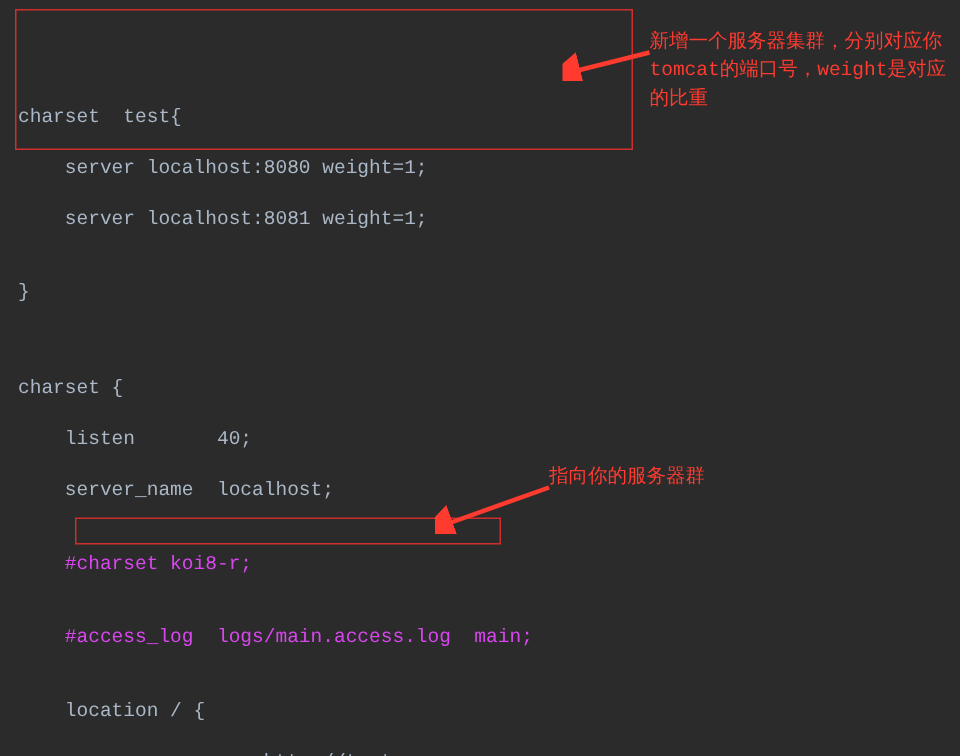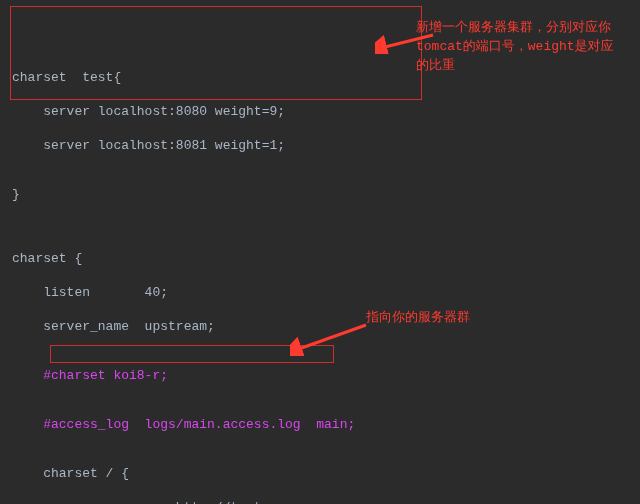--- a/index.html
+++ b/index.html
@@ -13,21 +13,21 @@
     overflow: hidden;
     position: relative;
     white-space: pre;
     padding: 8px 0 0 12px;
   }
   .line { line-height: 19px; }
   .cm { color: #d946ef; }
   .annotation1 {
     position: absolute;
     top: 18px;
-    left: 416px;
+    left: 433px;
     width: 205px;
     color: #ff3b30;
     font-size: 13px;
     line-height: 19px;
     white-space: normal;
   }
   .annotation2 {
     position: absolute;
     top: 308px;
     left: 366px;
@@ -53,35 +53,35 @@
     pointer-events: none;
   }
   svg.arrow { position: absolute; pointer-events: none; }
 </style>
 </head>
 <body>
 
 
 
 <div class="line">charset  test{</div>
-<div class="line">    server localhost:8080 weight=9;</div>
+<div class="line">    server localhost:8080 weight=1;</div>
 <div class="line">    server localhost:8081 weight=1;</div>
 <div class="line"></div>
 <div class="line">}</div>
 <div class="line"></div>
 <div class="line"></div>
 <div class="line">charset {</div>
 <div class="line">    listen       40;</div>
-<div class="line">    server_name  upstream;</div>
+<div class="line">    server_name  localhost;</div>
 <div class="line"></div>
 <div class="line cm">    #charset koi8-r;</div>
 <div class="line"></div>
 <div class="line cm">    #access_log  logs/main.access.log  main;</div>
 <div class="line"></div>
-<div class="line">    charset / {</div>
+<div class="line">    location / {</div>
 <div class="line">        proxy_pass   http://test;</div>
 
 
 
 <div class="line"></div>
 
 <div class="line"></div>
 
 
 

